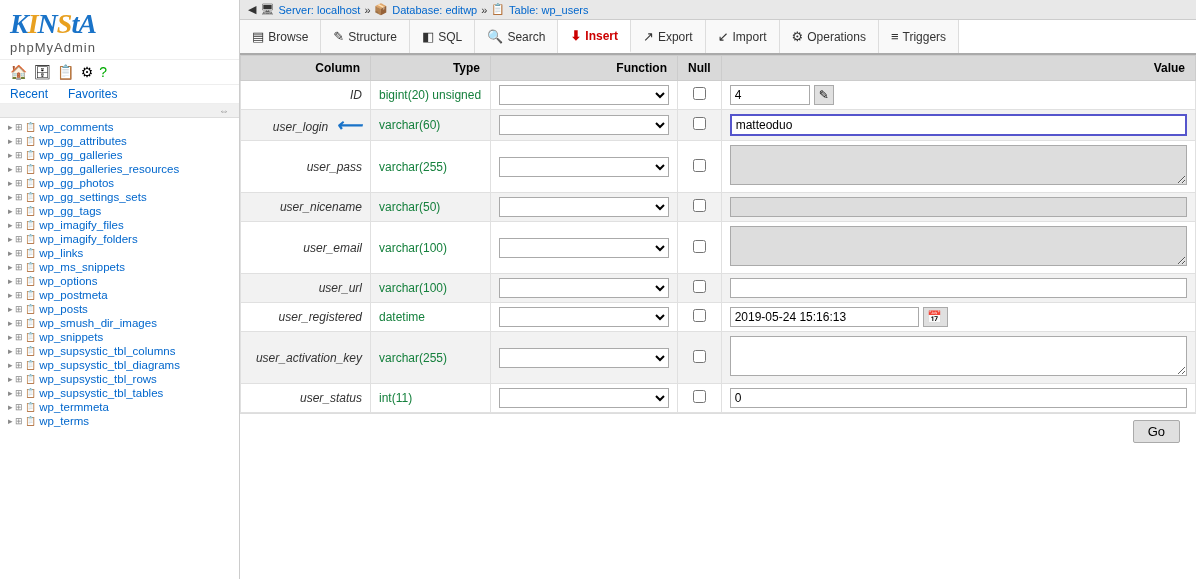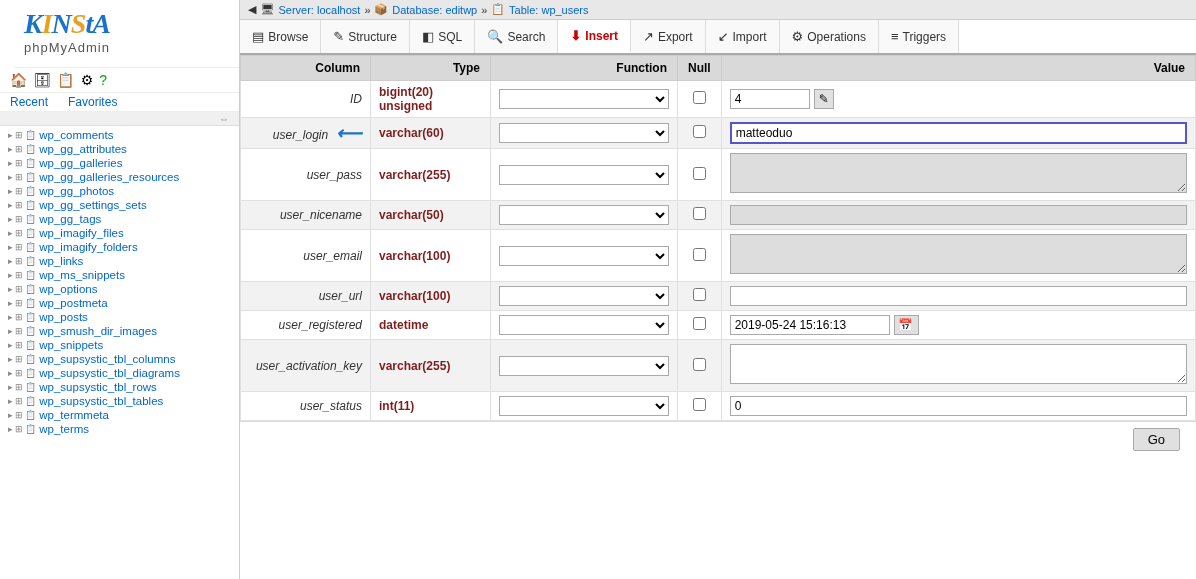--- a/index.html
+++ b/index.html
@@ -10,23 +10,22 @@
       width: 240px;
       background: #fff;
       border-right: 1px solid #ccc;
       display: flex;
       flex-direction: column;
       overflow: hidden;
       flex-shrink: 0;
     }
     .sidebar-logo {
       background: #fff;
-      padding: 8px 10px 12px 10px;
+      padding: 8px 10px 4px 10px;
       border-bottom: 1px solid #eee;
-      margin-left: 14px;
     }
     .logo-kinsta {
       font-size: 28px;
       font-weight: bold;
       color: #1a73c8;
       letter-spacing: -1px;
       font-family: Georgia, serif;
       font-style: italic;
     }
     .logo-kinsta span { color: #333; }
@@ -158,21 +157,21 @@
     }
     .insert-table tr:nth-child(even) { background: #f2f2f2; }
     .insert-table tr:nth-child(odd) { background: #fff; }
     .insert-table td {
       padding: 4px 8px;
       border: 1px solid #e0e0e0;
       font-size: 12px;
       vertical-align: middle;
     }
     .col-column { text-align: right; font-style: italic; color: #333; width: 130px; }
-    .col-type { color: #7f1d1d; width: 120px; font-weight: bold; }
+    .col-type { color: #15803d; width: 120px; }
     .col-function { width: 180px; }
     .col-null { width: 40px; text-align: center; }
     .col-value { }
 
     .arrow-indicator {
       color: #1a73c8;
       font-size: 18px;
       font-weight: bold;
       margin-left: 8px;
     }
@@ -203,21 +202,21 @@
       background: #fff;
       resize: vertical;
       height: 40px;
     }
     .datetime-wrap {
       display: flex;
       align-items: center;
       gap: 4px;
     }
     .datetime-wrap input {
-      width: 160px;
+      width: 189px;
       font-size: 12px;
       padding: 2px 4px;
       border: 1px solid #aaa;
     }
     .cal-icon {
       background: #e0e0e0;
       border: 1px solid #aaa;
       padding: 2px 4px;
       font-size: 12px;
       cursor: pointer;

